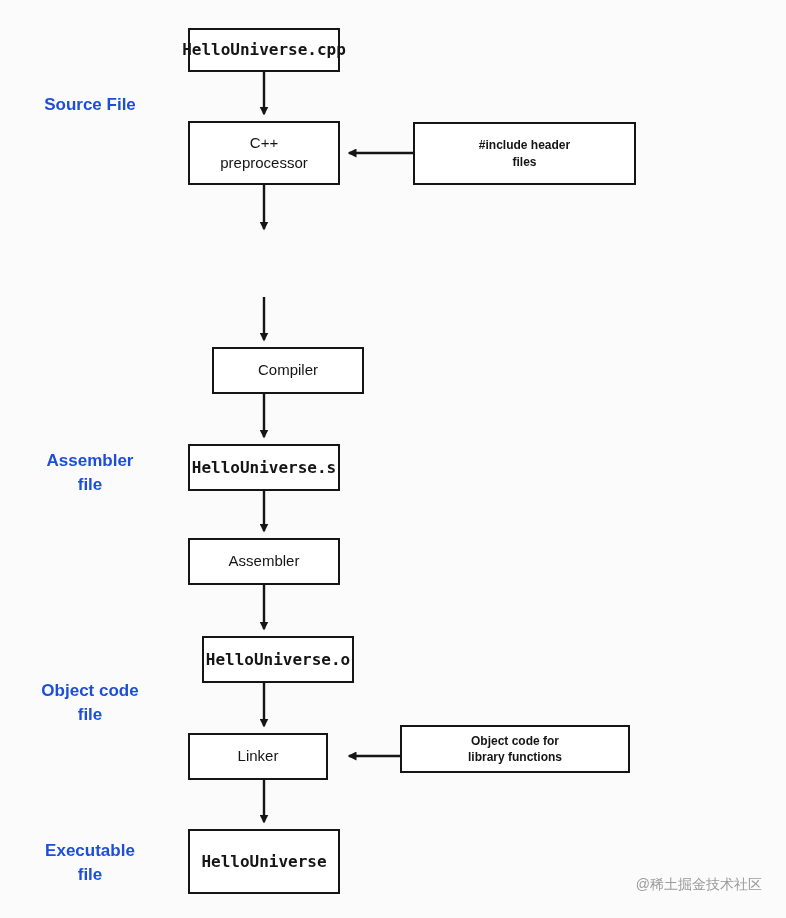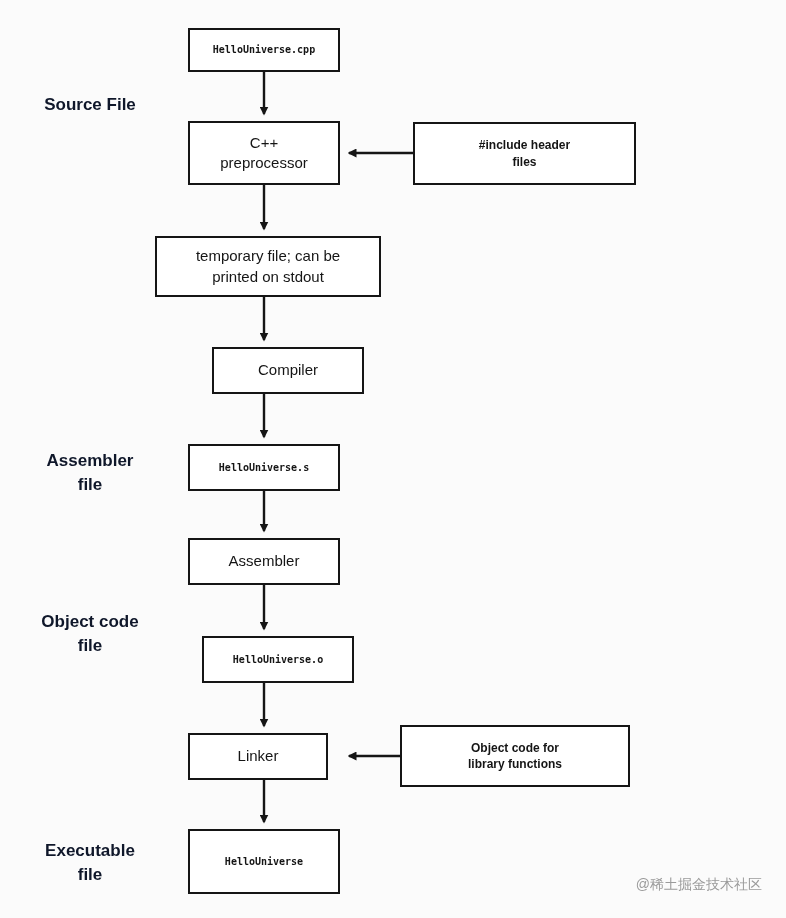--- a/index.html
+++ b/index.html
@@ -21,54 +21,54 @@
     align-items: center;
     justify-content: center;
     text-align: center;
     white-space: pre-line;
     line-height: 1.35;
     color: #151515;
   }
   .node.mono {
     font-family: "DejaVu Sans Mono", monospace;
     font-weight: 700;
-    font-size: 10px;
+    font-size: 16px;
   }
   .node.plain { font-size: 15px; }
   .node.callout { font-weight: 700; font-size: 12px; }
 
   .side-label {
     position: absolute;
     font-weight: 700;
     font-size: 17px;
     text-align: center;
     white-space: pre-line;
     line-height: 1.4;
-    color: #0f172a;
+    color: #1d4ed8;
   }
 
   
   .n1 { left: 188px; top: 28px;  width: 152px; height: 44px; }
   .n2 { left: 188px; top: 121px; width: 152px; height: 64px; }
   .n3 { left: 155px; top: 236px; width: 226px; height: 61px; }
   .n4 { left: 188px; top: 347px; width: 152px; height: 47px; margin-left: 24px; }
   .n5 { left: 188px; top: 444px; width: 152px; height: 47px; }
   .n6 { left: 188px; top: 538px; width: 152px; height: 47px; }
   .n7 { left: 188px; top: 636px; width: 152px; height: 47px; margin-left: 14px; }
   .n8 { left: 188px; top: 733px; width: 140px; height: 47px; }
   .n9 { left: 188px; top: 829px; width: 152px; height: 65px; }
 
   
   .s1 { left: 413px; top: 122px; width: 223px; height: 63px; }
-  .s2 { left: 400px; top: 725px; width: 230px; height: 62px; }
+  .s2 { left: 400px; top: 725px; width: 230px; height: 48px; }
 
   
   .l1 { left: 26px; top: 93px;  width: 128px; }
   .l2 { left: 26px; top: 449px; width: 128px; }
-  .l3 { left: 20px; top: 610px; width: 140px; }
+  .l3 { left: 20px; top: 679px; width: 140px; }
   .l4 { left: 24px; top: 839px; width: 132px; text-align: center; }
 
   svg.arrows { position: absolute; inset: 0; pointer-events: none; }
 
   .watermark {
     position: absolute;
     right: 24px;
     top: 876px;
     font-size: 14px;
     color: #9a9a9a;
@@ -103,22 +103,20 @@
   <div class="side-label l2">Assembler
 file</div>
   <div class="side-label l3">Object code
 file</div>
   <div class="side-label l4">Executable
 file</div>
 
   <div class="node mono n1">HelloUniverse.cpp</div>
   <div class="node plain n2">C++
 preprocessor</div>
-  <div class="node plain n3">temporary file; can be
-printed on stdout</div>
   <div class="node plain n4">Compiler</div>
   <div class="node mono n5">HelloUniverse.s</div>
   <div class="node plain n6">Assembler</div>
   <div class="node mono n7">HelloUniverse.o</div>
   <div class="node plain n8">Linker</div>
   <div class="node mono n9">HelloUniverse</div>
 
   <div class="node callout s1">#include header
 files</div>
   <div class="node callout s2">Object code for

